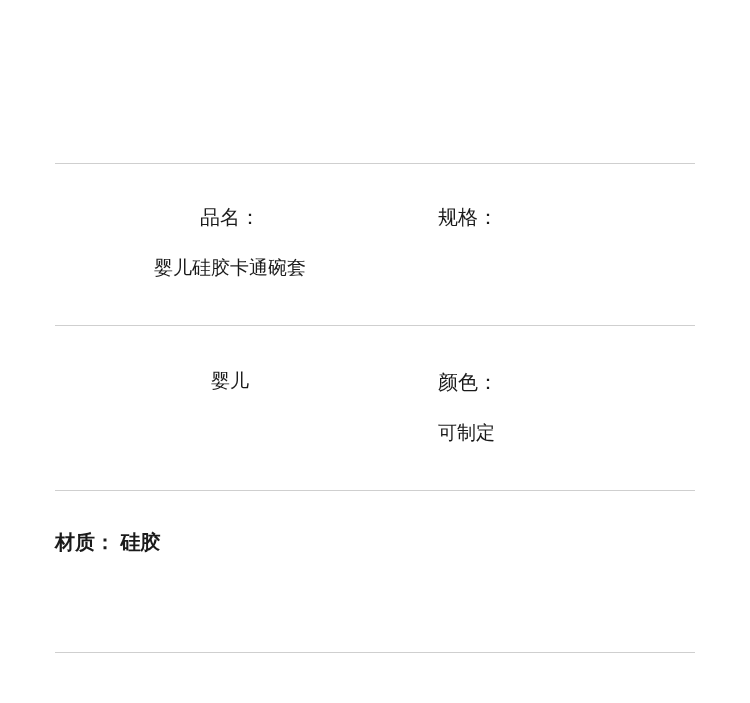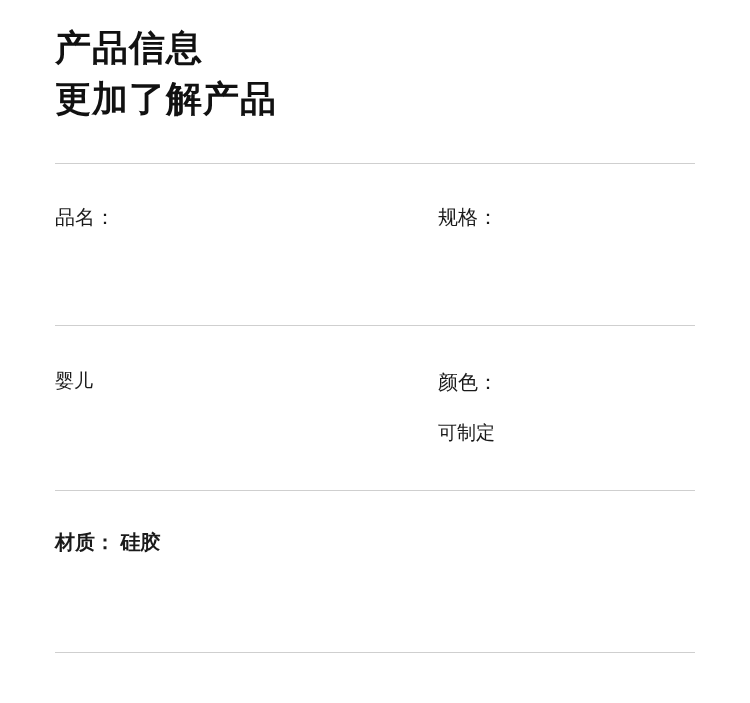--- a/index.html
+++ b/index.html
@@ -52,21 +52,21 @@
     left: 55px;
   }
   .block-1 { top: 205px; }
   .block-2 { top: 370px; }
   .block-3 { top: 530px; }
 
   .col {
     position: absolute;
     top: 0;
   }
-  .col-left { left: 0; width: 350px; }
+  .col-left { left: 0; width: 350px; text-align: center; }
   .col-right { left: 383px; width: 270px; }
 
   .field-label {
     font-size: 20px;
     color: #1a1a1a;
     line-height: 1.2;
     margin: 0 0 28px 0;
     white-space: nowrap;
   }
   .field-value {
@@ -82,30 +82,27 @@
     line-height: 1.2;
     white-space: nowrap;
     font-weight: bold;
   }
 </style>
 </head>
 <body>
 
 <div class="page">
 
-  <div class="header">
-    <div class="line">产品信息</div>
-    <div class="line">更加了解产品</div>
-  </div>
 
   <div class="rule rule-1"></div>
 
   <div class="spec-block block-1">
     <div class="col col-left">
       <div class="field-label">品名：</div>
+      <div class="field-value">婴儿硅胶卡通碗套</div>
     </div>
     <div class="col col-right">
       <div class="field-label">规格：</div>
     </div>
   </div>
 
   <div class="rule rule-2"></div>
 
   <div class="spec-block block-2">
     <div class="col col-left">

